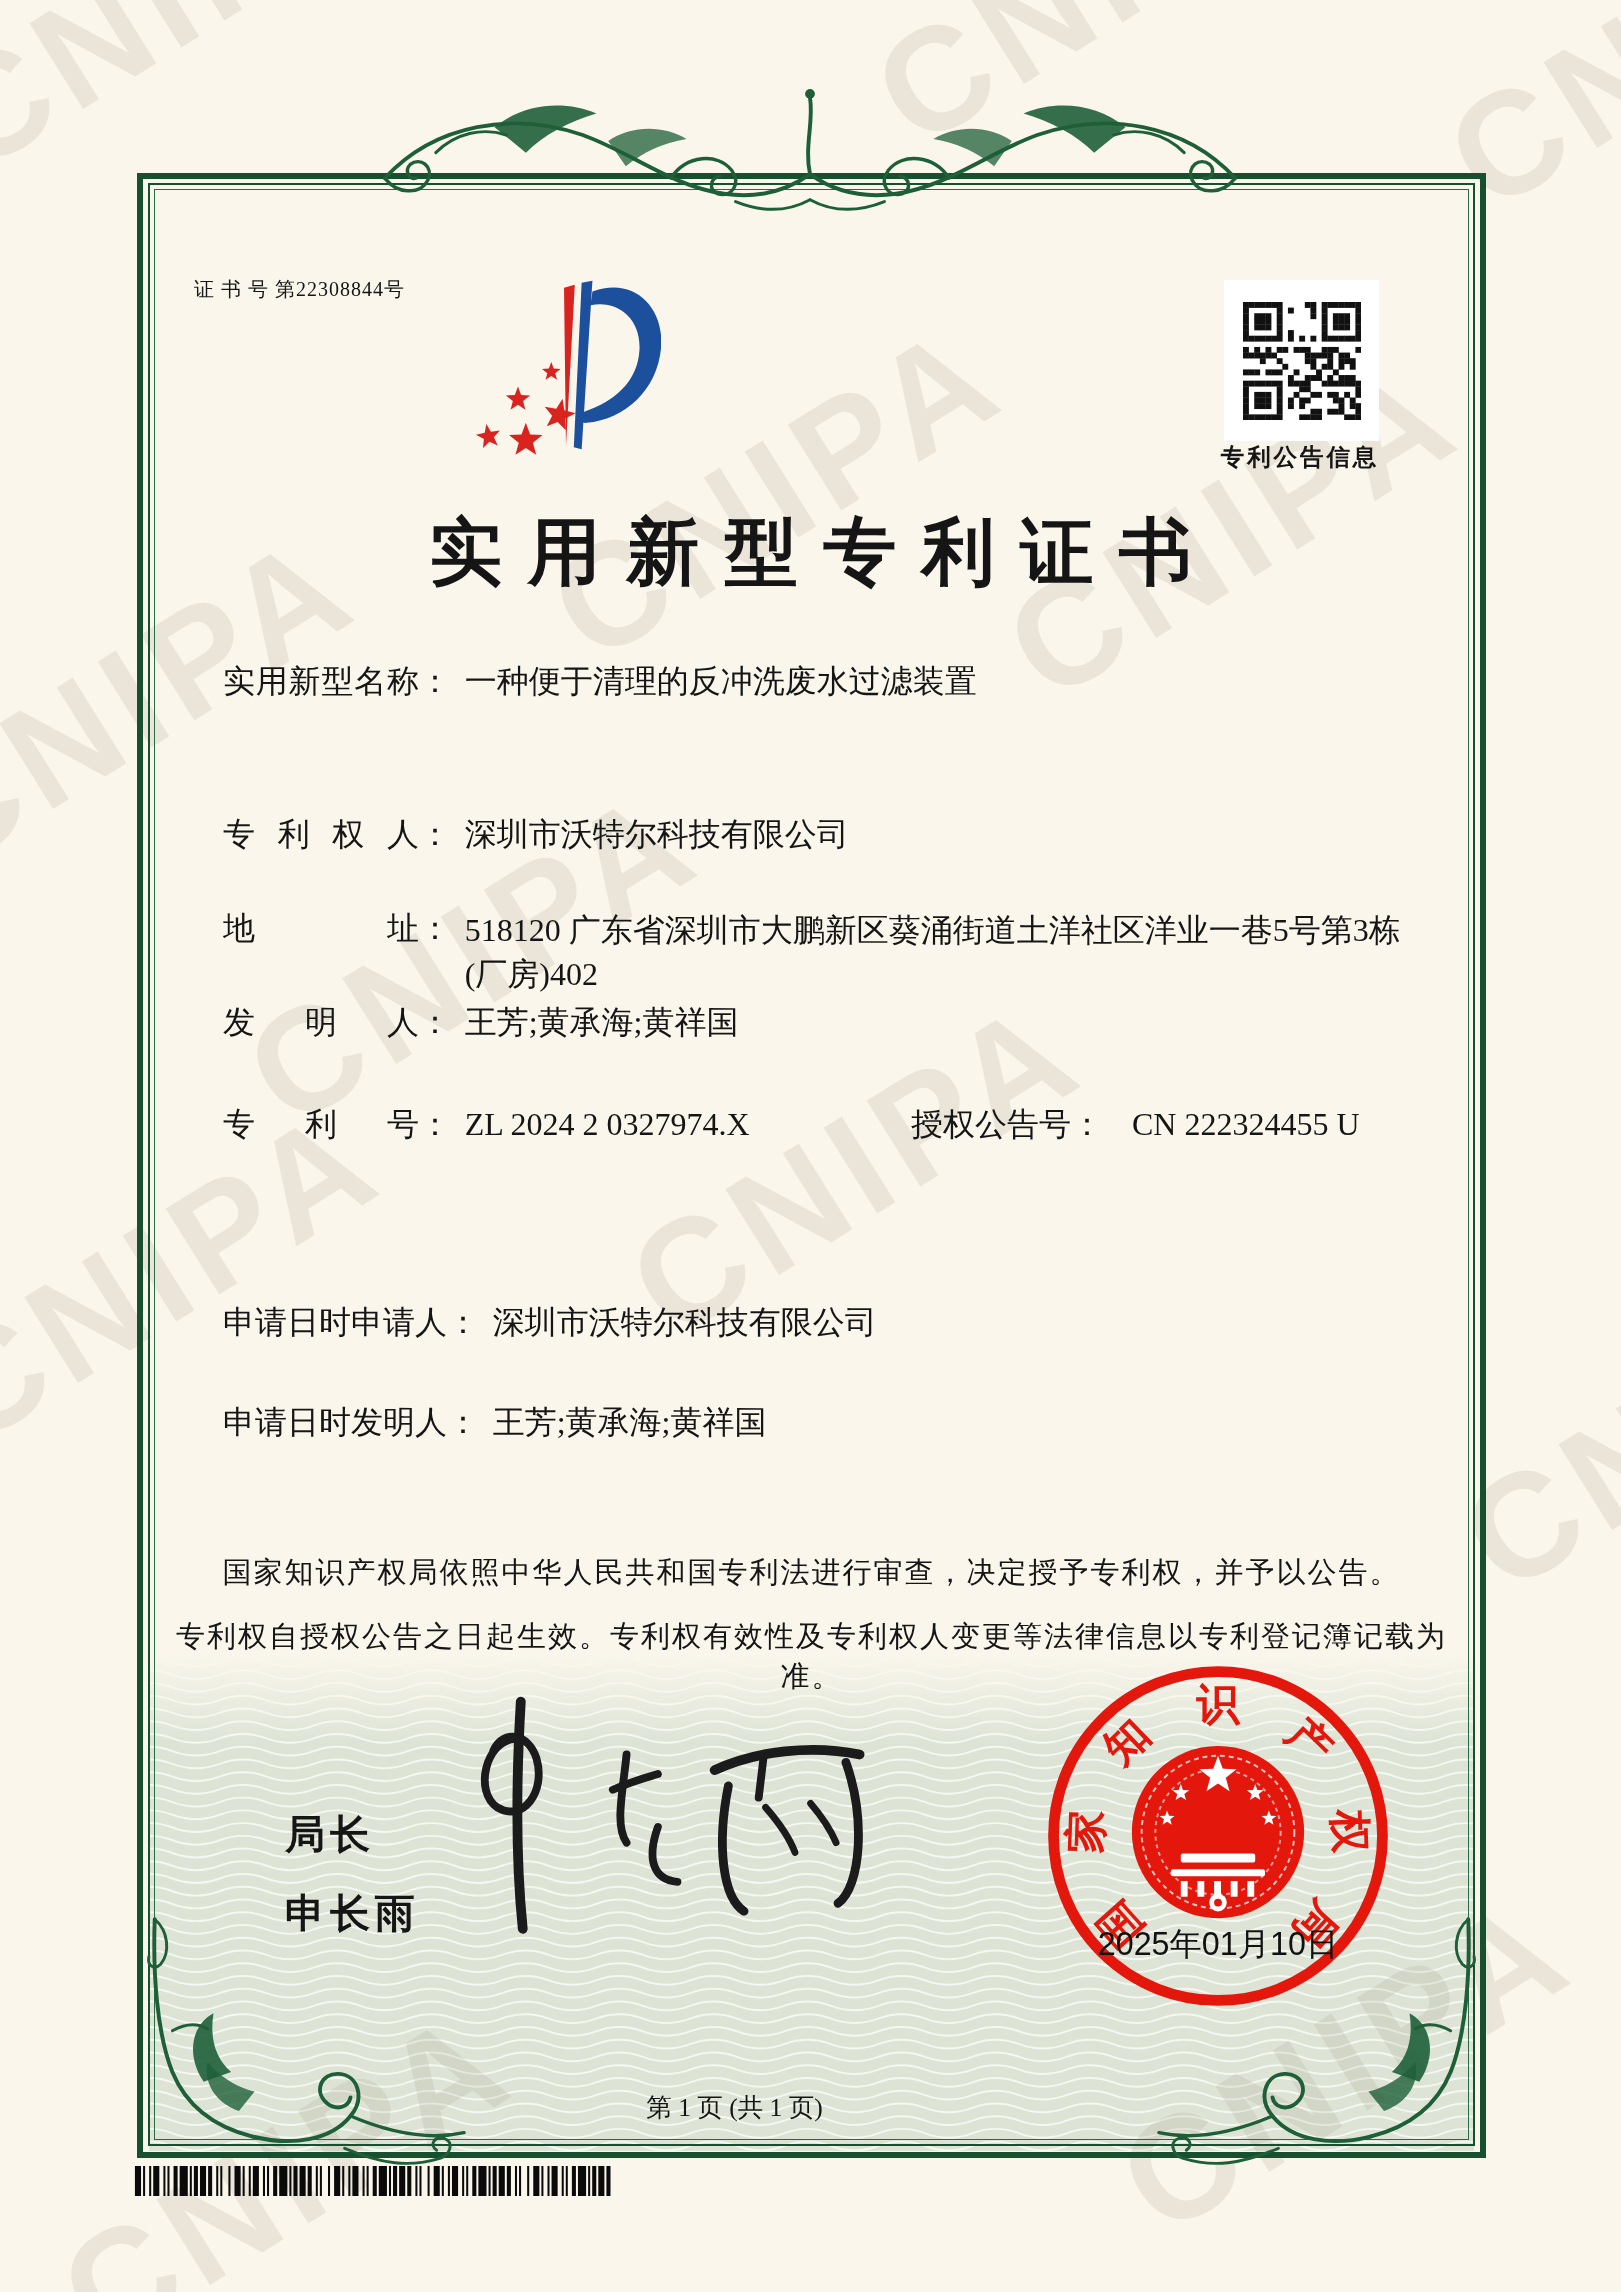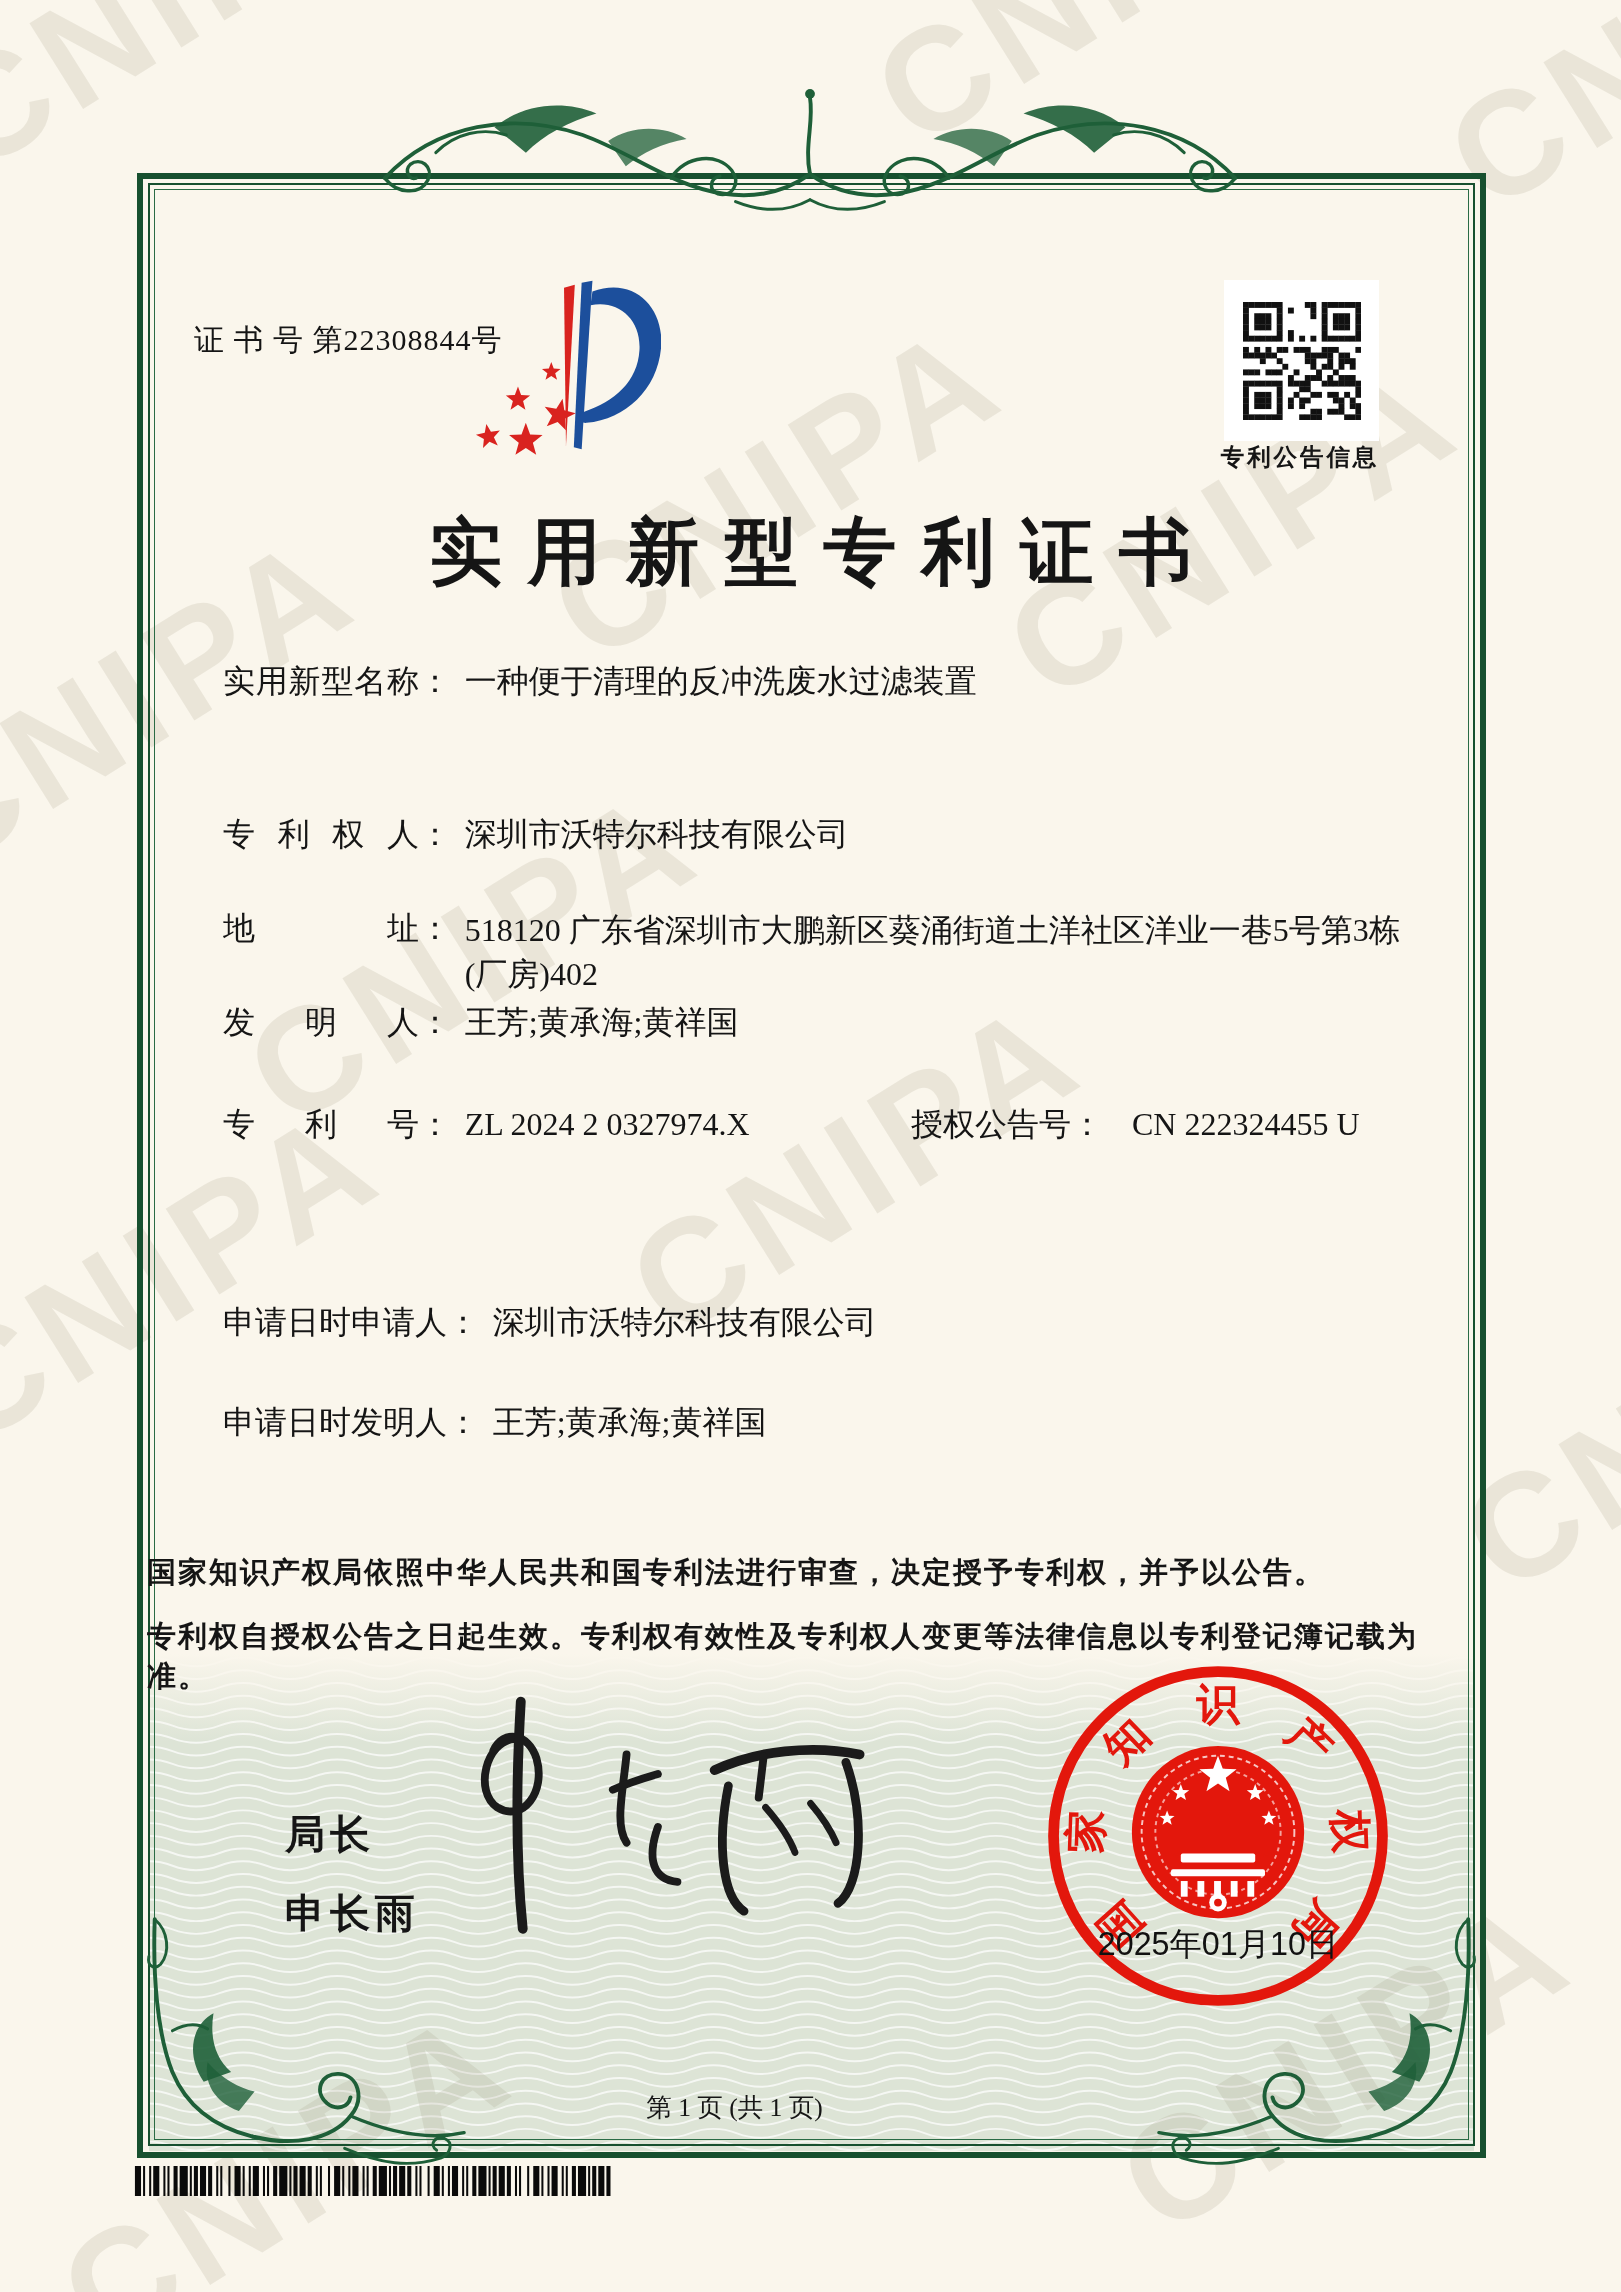--- a/index.html
+++ b/index.html
@@ -16,34 +16,34 @@
     position:absolute;z-index:2;font-family:"Liberation Sans","DejaVu Sans",sans-serif;
     font-weight:bold;font-size:147px;letter-spacing:9.8px;color:#8d8468;opacity:0.14;
     transform:rotate(-32deg);white-space:nowrap;pointer-events:none;
   }
   
   .frame{position:absolute;z-index:3;pointer-events:none;box-sizing:border-box;}
   .frame-outer{left:137px;top:173px;width:1349px;height:1985px;border:6.9px solid #17502f;}
   .frame-mid{left:148px;top:183px;width:1327px;height:1963px;border:2px solid #17502f;}
   .frame-inner{left:154px;top:189px;width:1315px;height:1951px;border:1px solid #2a6b45;}
   .content{position:absolute;z-index:5;}
-  .cert-no{left:194px;top:276px;font-size:30px;letter-spacing:1px;margin-top:44px;}
+  .cert-no{left:194px;top:276px;font-size:20px;letter-spacing:1px;}
   .title{left:0;top:504px;width:1621px;text-align:center;font-size:73px;font-weight:bold;
          letter-spacing:25.5px;padding-left:25.5px;box-sizing:border-box;}
   .qr-box{left:1224px;top:280px;width:155px;height:161px;background:#ffffff;z-index:5;}
   .qr-caption{left:1192px;top:441px;width:216px;text-align:center;font-size:23.5px;font-weight:bold;letter-spacing:2.9px;}
   .row{position:absolute;left:223px;width:1215px;font-size:32px;line-height:1.3;z-index:5;}
   .lbl{display:inline-block;width:196px;text-align:justify;text-align-last:justify;vertical-align:top;}
   .lbl.natural{width:auto;text-align-last:auto;}
   .colon{display:inline-block;vertical-align:top;}
   .val{display:inline-block;margin-left:13.7px;vertical-align:top;}
   .val.wrap{width:965px;line-height:44px;}
   .rgroup{position:absolute;left:688px;top:0;white-space:nowrap;}
   .rgroup .val{margin-left:29px;}
-  .stmt{left:147px;width:1329px;font-size:29px;letter-spacing:2px;font-weight:bold;}
+  .stmt{left:147px;width:1329px;text-align:center;font-size:29px;letter-spacing:2px;}
   .director{font-family:"Liberation Sans","DejaVu Sans",sans-serif;font-weight:bold;
             font-size:40px;letter-spacing:4.9px;margin-left:44px;}
   .footer{left:0;top:2090px;width:1469px;text-align:center;font-size:25.5px;z-index:5;}
   .waves-wrap{left:149px;top:1654px;width:1325px;height:497px;z-index:1;}
   .waves-fade{left:149px;top:1654px;width:1325px;height:88px;z-index:1;
               background:linear-gradient(#faf6ec,rgba(250,246,236,0));}
   .ornament{position:absolute;z-index:4;pointer-events:none;}
   svg text{user-select:none;}
 </style>
 </head>

